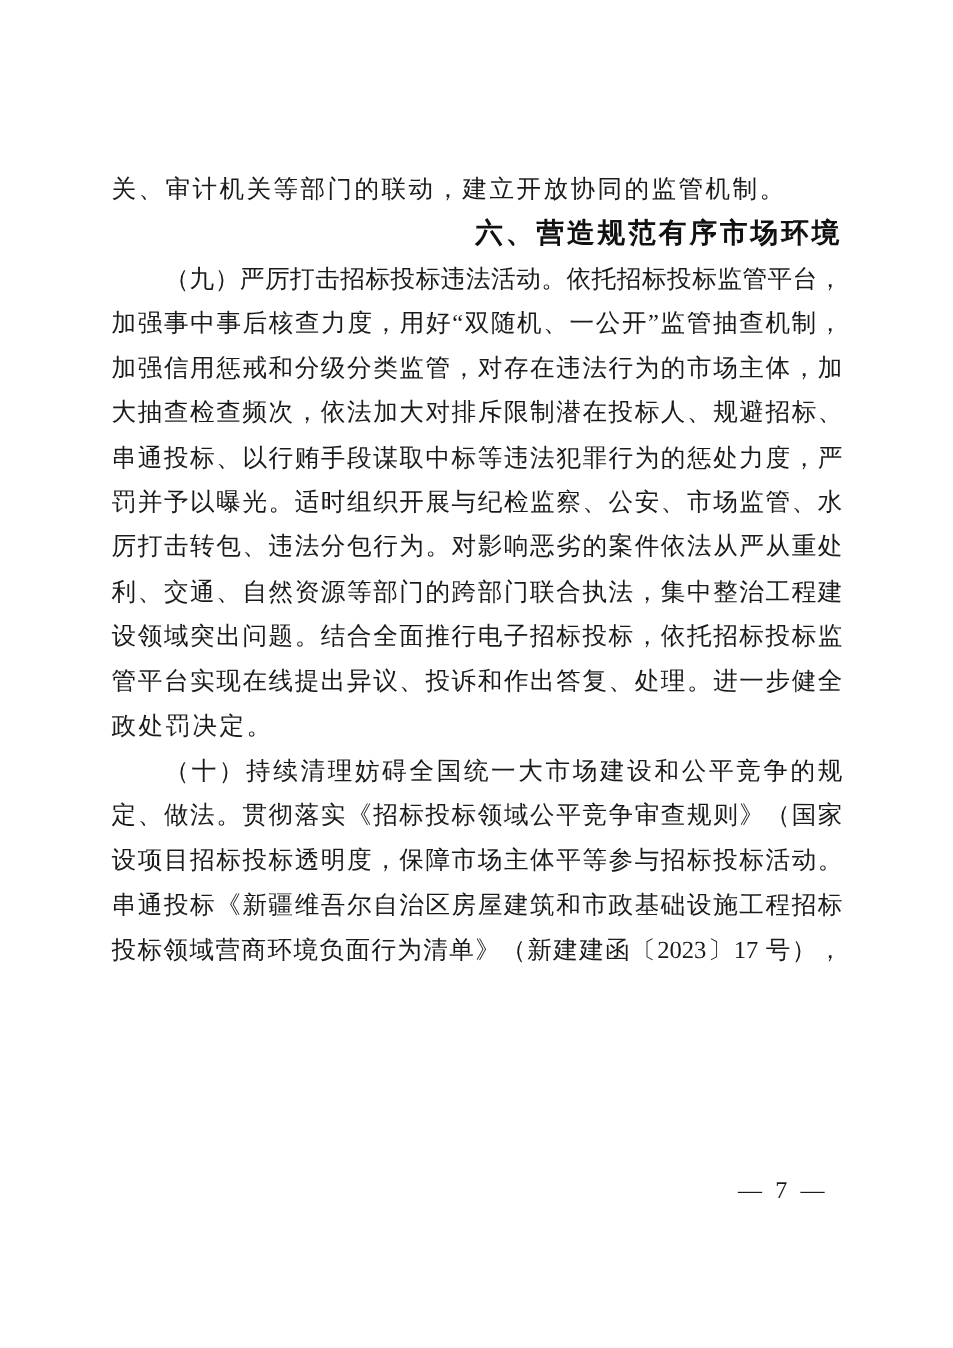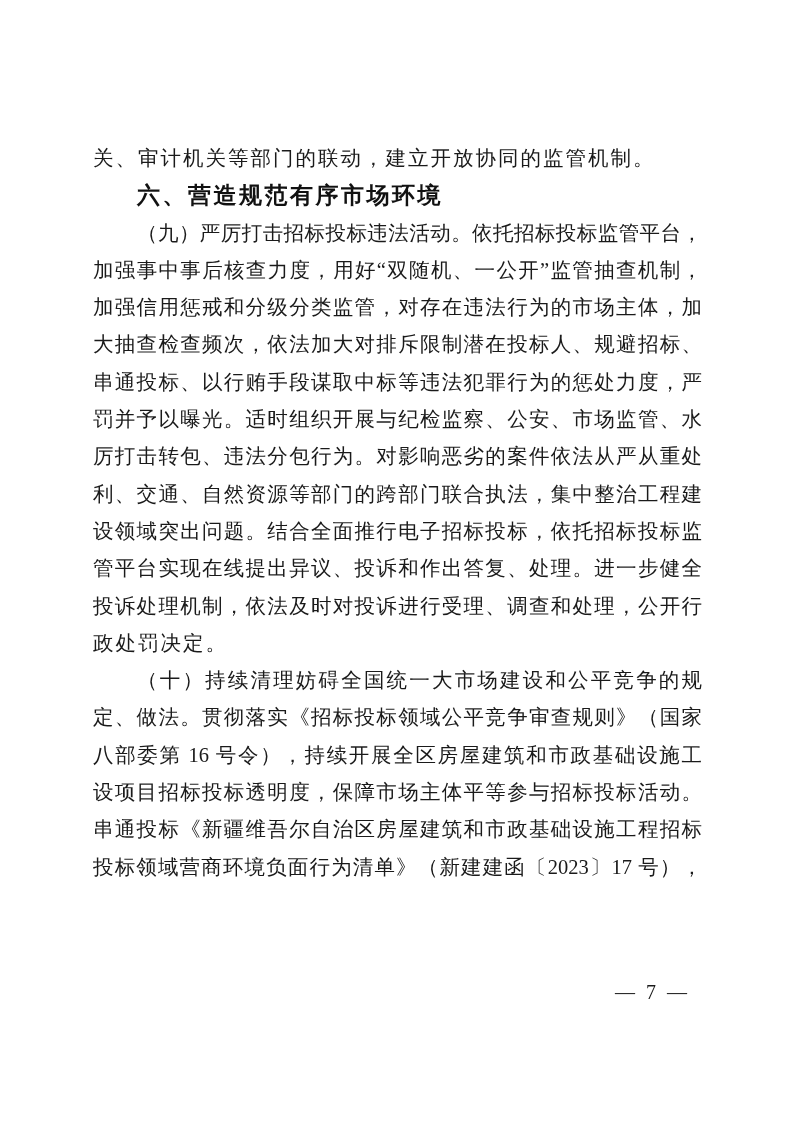--- a/index.html
+++ b/index.html
@@ -39,20 +39,21 @@
   }
   .indent {
     text-indent: 44px;
   }
   .heading {
     font-family: "DejaVu Sans", "Liberation Sans", sans-serif;
     font-weight: bold;
     font-size: 23px;
     letter-spacing: 2.5px;
     color: #111111;
+    text-align: right;
   }
   .footer {
     position: absolute;
     top: 981px;
     right: 104px;
     font-family: "Liberation Serif", "DejaVu Serif", serif;
     font-size: 20px;
     letter-spacing: 3px;
     color: #1a1a1a;
   }
@@ -67,23 +68,21 @@
     <div class="line j indent">（九）严厉打击招标投标违法活动。依托招标投标监管平台，</div>
     <div class="line j">加强事中事后核查力度，用好“双随机、一公开”监管抽查机制，</div>
     <div class="line j">加强信用惩戒和分级分类监管，对存在违法行为的市场主体，加</div>
     <div class="line j">大抽查检查频次，依法加大对排斥限制潜在投标人、规避招标、</div>
     <div class="line j">串通投标、以行贿手段谋取中标等违法犯罪行为的惩处力度，严</div>
     <div class="line j">罚并予以曝光。适时组织开展与纪检监察、公安、市场监管、水</div>
     <div class="line j">厉打击转包、违法分包行为。对影响恶劣的案件依法从严从重处</div>
     <div class="line j">利、交通、自然资源等部门的跨部门联合执法，集中整治工程建</div>
     <div class="line j">设领域突出问题。结合全面推行电子招标投标，依托招标投标监</div>
     <div class="line j">管平台实现在线提出异议、投诉和作出答复、处理。进一步健全</div>
-    <div class="line j">投诉处理机制，依法及时对投诉进行受理、调查和处理，公开行</div>
     <div class="line">政处罚决定。</div>
     <div class="line j indent">（十）持续清理妨碍全国统一大市场建设和公平竞争的规</div>
     <div class="line j">定、做法。贯彻落实《招标投标领域公平竞争审查规则》（国家</div>
-    <div class="line j">八部委第 16 号令），持续开展全区房屋建筑和市政基础设施工</div>
     <div class="line j">设项目招标投标透明度，保障市场主体平等参与招标投标活动。</div>
     <div class="line j">串通投标《新疆维吾尔自治区房屋建筑和市政基础设施工程招标</div>
     <div class="line j">投标领域营商环境负面行为清单》（新建建函〔2023〕17 号），</div>
   </div>
   <div class="footer">— 7 —</div>
 </div>
 
 </body></html>

